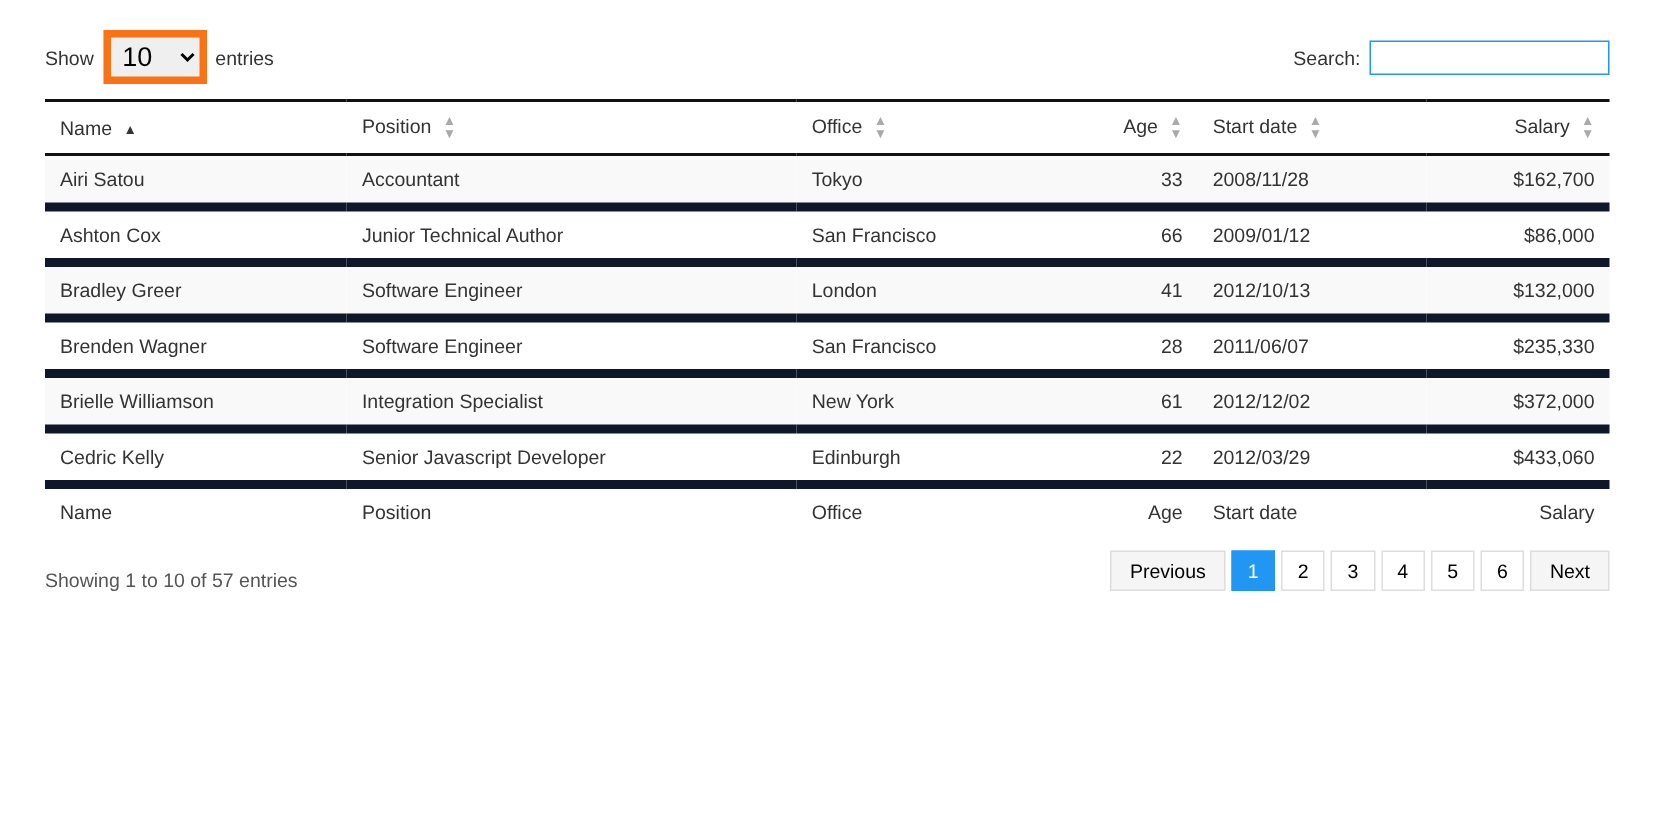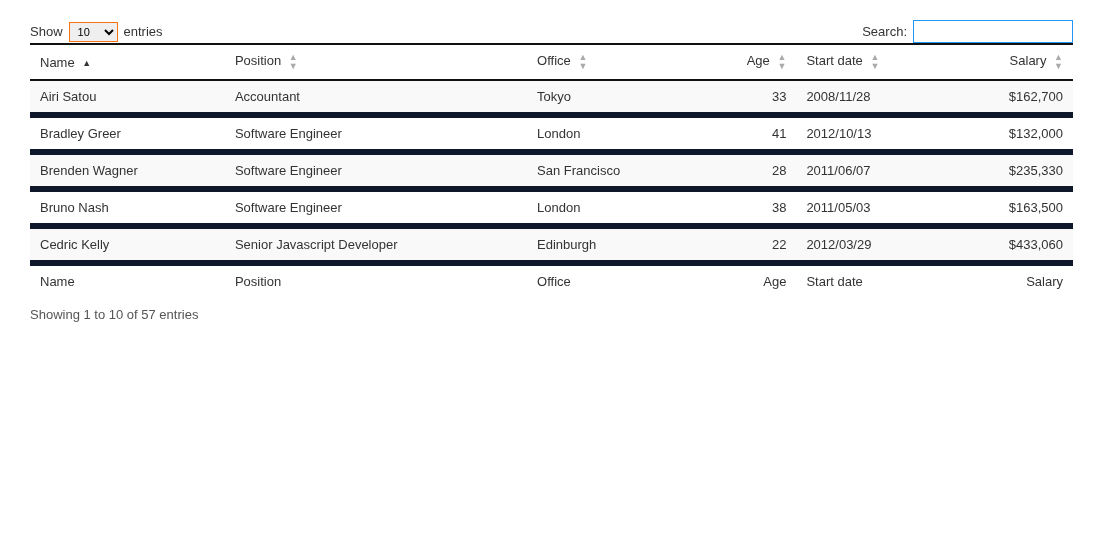--- a/index.html
+++ b/index.html
@@ -7,30 +7,31 @@
       font-family: Arial, sans-serif;
       font-size: 13px;
       color: #333;
       background: #fff;
       padding: 20px 30px;
     }
     .top-controls {
       display: flex;
       justify-content: space-between;
       align-items: center;
+      margin-bottom: 10px;
     }
     .show-entries {
       display: flex;
       align-items: center;
       gap: 6px;
     }
     .show-entries select {
-      border: 1px solid #f97316;
+      border: 5px solid #f97316;
       padding: 2px 4px;
-      font-size: 11px;
+      font-size: 18px;
     }
     .search-box {
       display: flex;
       align-items: center;
       gap: 6px;
       justify-content: space-between;
     }
     .search-box input {
       border: 1px solid #2196f3;
       outline: none;
@@ -191,42 +192,50 @@
   <tbody id="table-body">
   <tr>
         <td>Airi Satou</td>
         <td>Accountant</td>
         <td>Tokyo</td>
         <td class="num">33</td>
         <td>2008/11/28</td>
         <td class="num">$162,700</td>
       </tr>
       <tr>
+        <td>Ashton Cox</td>
+        <td>Junior Technical Author</td>
+        <td>San Francisco</td>
+        <td class="num">66</td>
+        <td>2009/01/12</td>
+        <td class="num">$86,000</td>
+      </tr>
+      <tr>
         <td>Bradley Greer</td>
         <td>Software Engineer</td>
         <td>London</td>
         <td class="num">41</td>
         <td>2012/10/13</td>
         <td class="num">$132,000</td>
       </tr>
       <tr>
         <td>Brenden Wagner</td>
         <td>Software Engineer</td>
         <td>San Francisco</td>
         <td class="num">28</td>
         <td>2011/06/07</td>
         <td class="num">$235,330</td>
       </tr>
       <tr>
-        <td>Bruno Nash</td>
-        <td>Software Engineer</td>
-        <td>London</td>
-        <td class="num">38</td>
-        <td>2011/05/03</td>
-        <td class="num">$163,500</td>
+        <td>Brielle Williamson</td>
+        <td>Integration Specialist</td>
+        <td>New York</td>
+        <td class="num">61</td>
+        <td>2012/12/02</td>
+        <td class="num">$372,000</td>
       </tr>
       <tr>
         <td>Cedric Kelly</td>
         <td>Senior Javascript Developer</td>
         <td>Edinburgh</td>
         <td class="num">22</td>
         <td>2012/03/29</td>
         <td class="num">$433,060</td>
       </tr>
     </tbody>
@@ -237,13 +246,23 @@
       <th>Office</th>
       <th class="num">Age</th>
       <th>Start date</th>
       <th class="num">Salary</th>
     </tr>
   </tfoot>
 </table>
 
 <div class="bottom-controls">
   <span class="showing-text">Showing 1 to 10 of 57 entries</span>
+  <div class="pagination">
+    <button class="prev-btn">Previous</button>
+    <button class="page-num active">1</button>
+    <button class="page-num">2</button>
+    <button class="page-num">3</button>
+    <button class="page-num">4</button>
+    <button class="page-num">5</button>
+    <button class="page-num">6</button>
+    <button class="next-btn">Next</button>
+  </div>
 </div>
 
 </body></html>

